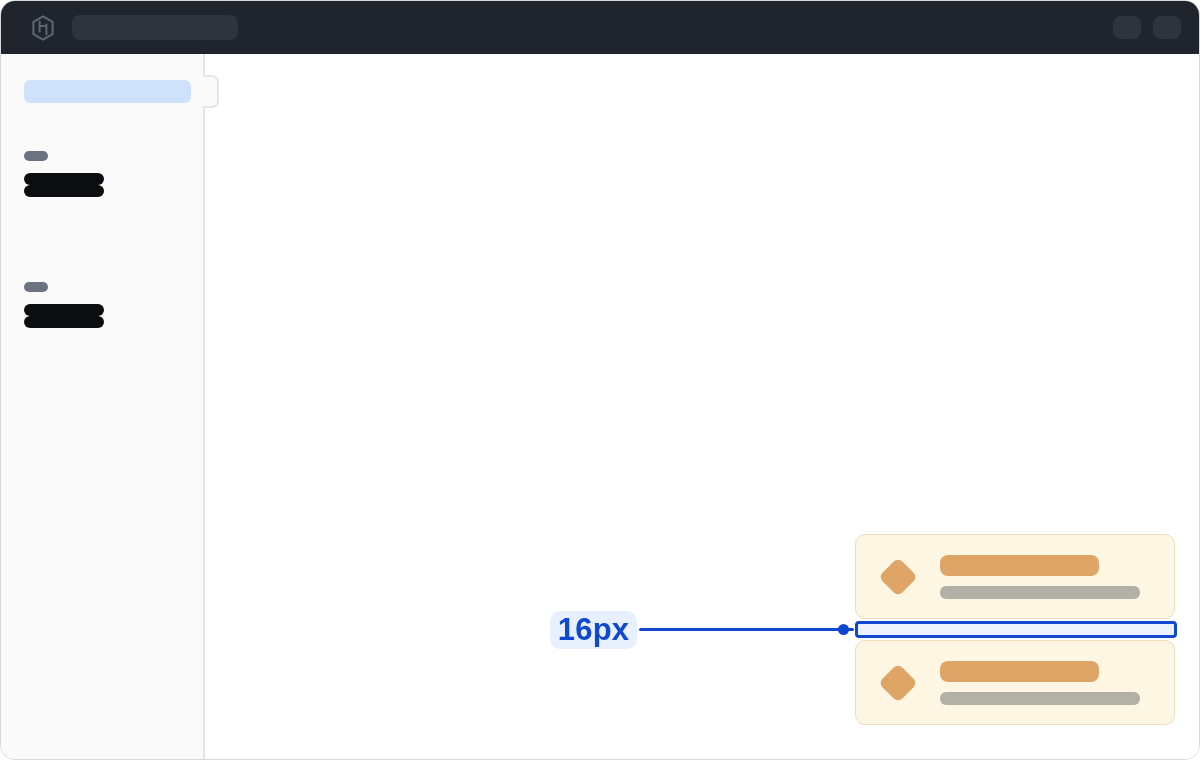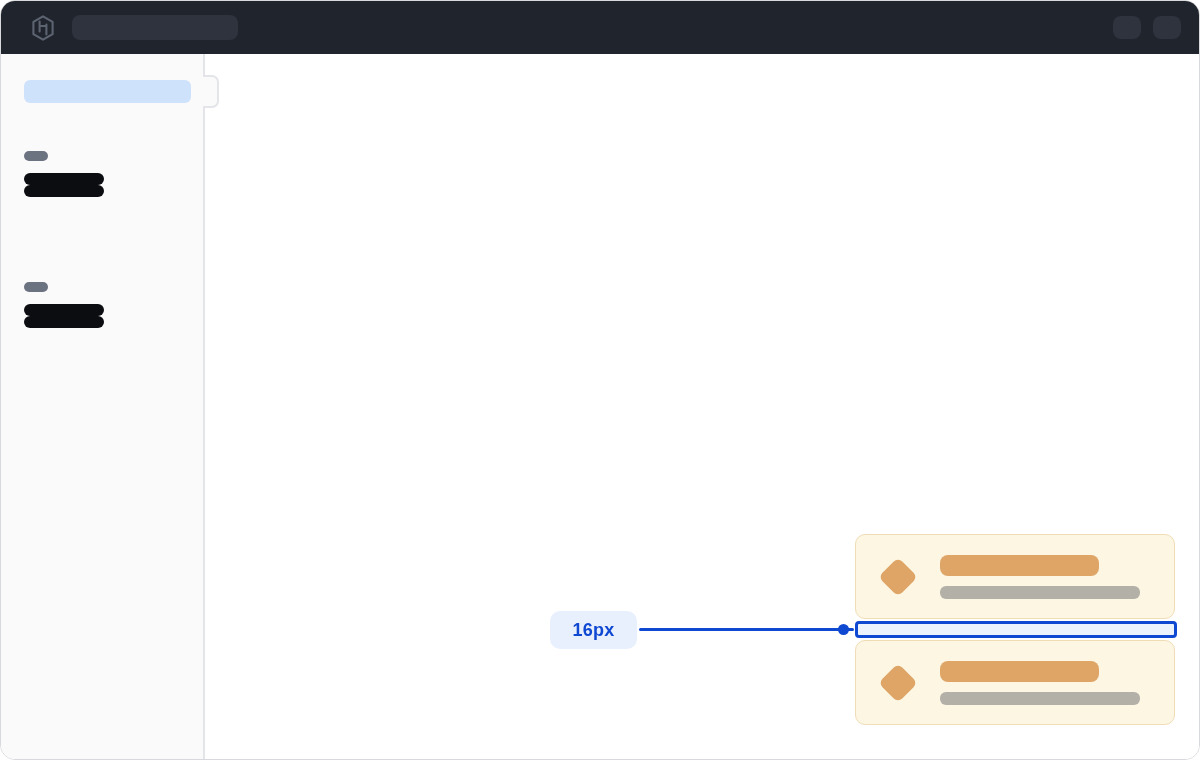--- a/index.html
+++ b/index.html
@@ -81,21 +81,21 @@
   .gap-highlight{
     width:322px;height:17px;margin:2px 0 2px 0;
     background:var(--accent-blue-fill);
     border:3px solid var(--accent-blue);border-radius:4px;
   }
   
   .measure-label{
     position:absolute;left:345px;top:557px;width:87px;height:38px;
     background:var(--label-bg);border-radius:10px;
     display:flex;align-items:center;justify-content:center;
-    color:var(--accent-blue);font-size:18px;font-weight:600;letter-spacing:0.2px;
+    color:var(--accent-blue);font-size:31px;font-weight:600;letter-spacing:0.2px;
   }
   .measure-line{
     position:absolute;left:434px;top:574px;width:215px;height:3px;
     background:var(--accent-blue);border-radius:2px;
   }
   .measure-dot{
     position:absolute;left:633px;top:570px;width:11px;height:11px;
     border-radius:50%;background:var(--accent-blue);
   }
 </style>

